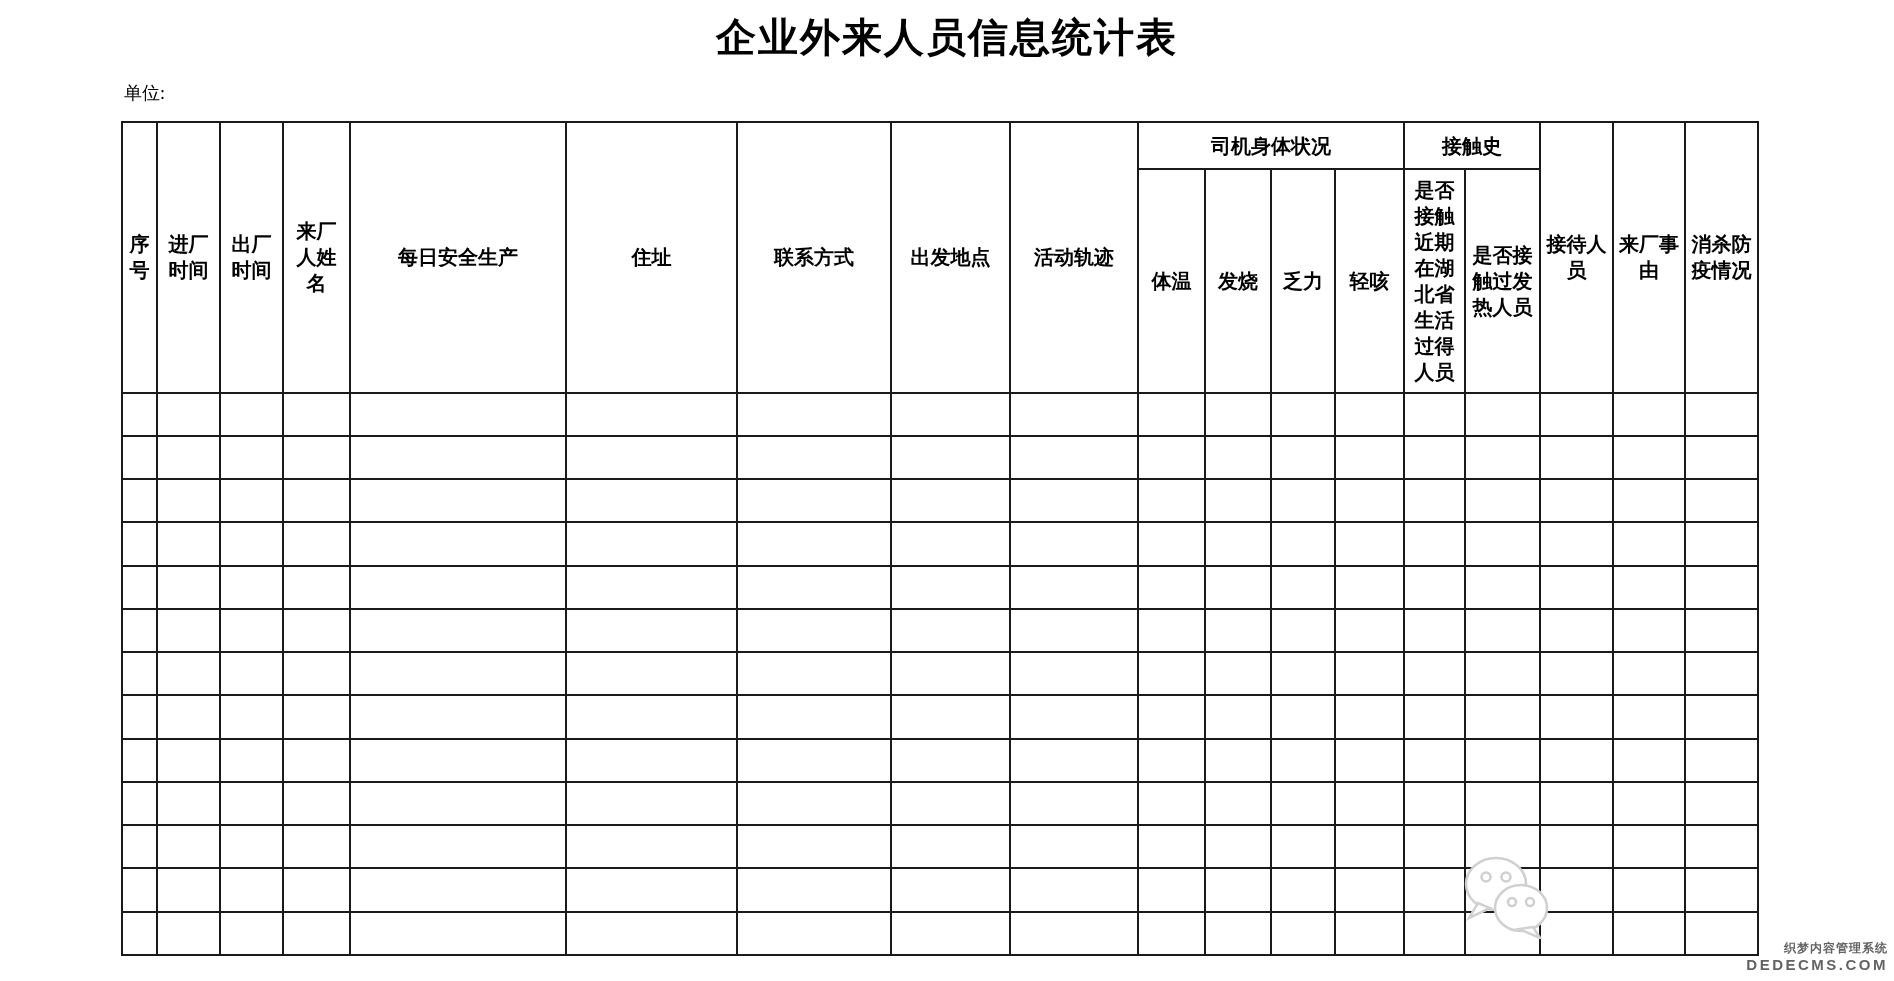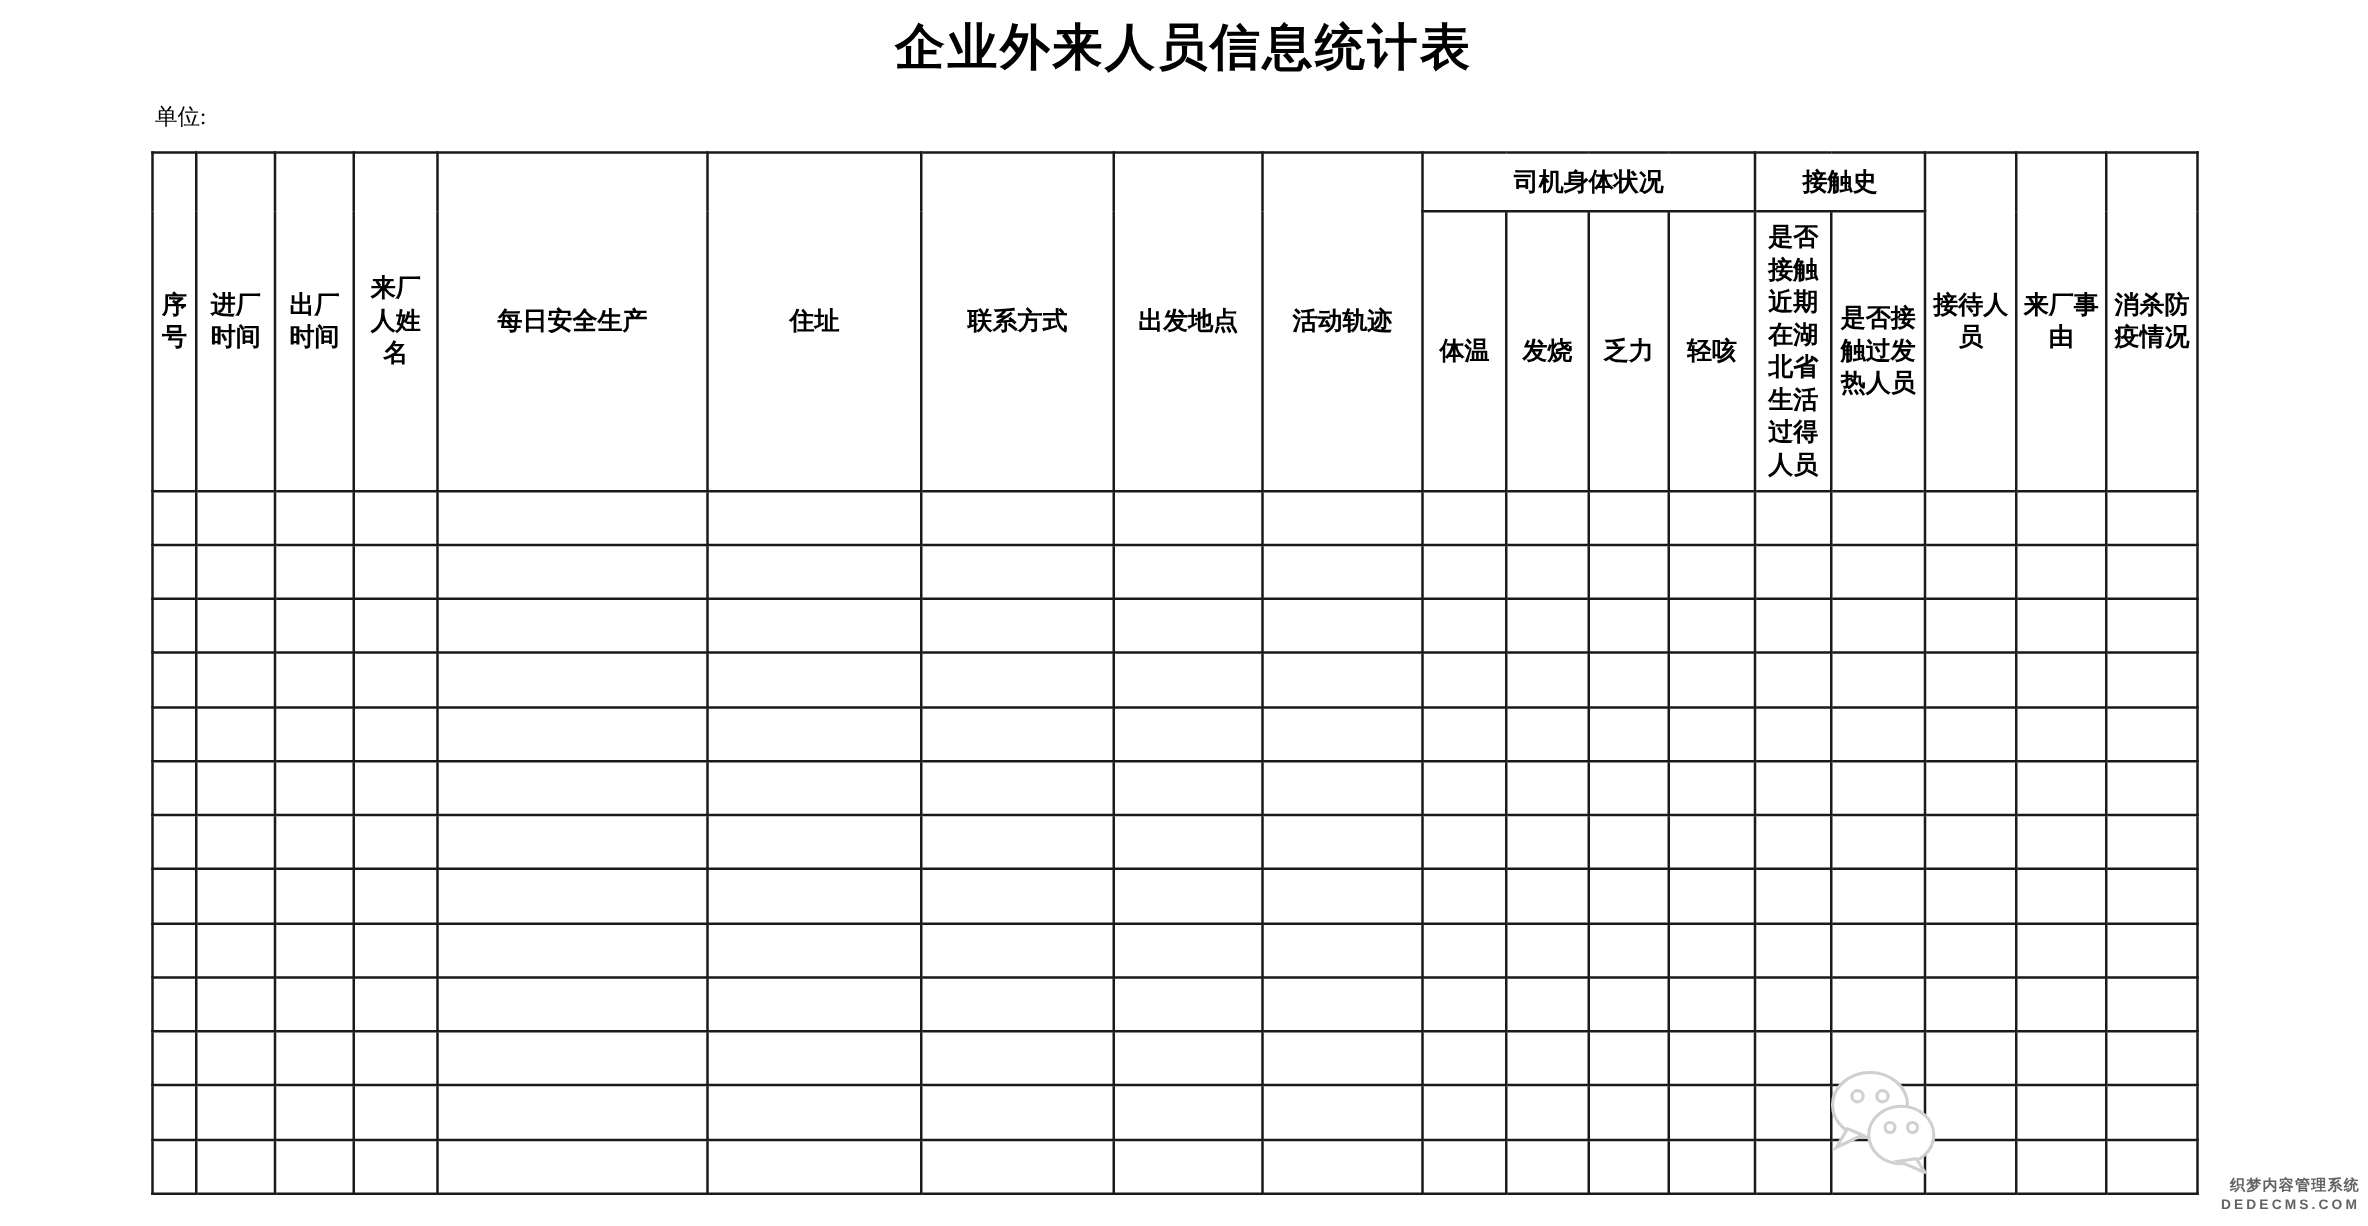--- a/index.html
+++ b/index.html
@@ -59,21 +59,21 @@
 
   
   .credit {
     position: absolute; right: 6px; top: 940px;
     text-align: right;
     color: #636363; font-weight: bold;
     text-shadow: 1px 1px 0 #fff, -1px -1px 0 #fff, 1px -1px 0 #fff, -1px 1px 0 #fff;
     font-family: "Liberation Sans", "DejaVu Sans", sans-serif;
   }
   .credit-line1 { font-size: 12px; line-height: 17px; letter-spacing: 1px; }
-  .credit-line2 { font-size: 11px; line-height: 15px; letter-spacing: 2.5px; }
+  .credit-line2 { font-size: 15px; line-height: 15px; letter-spacing: 2.5px; }
 </style>
 </head>
 <body>
 
 <div class="page">
 
   <div class="title">企业外来人员信息统计表</div>
   <div class="unit-label">单位:</div>
 
   <table class="form">

